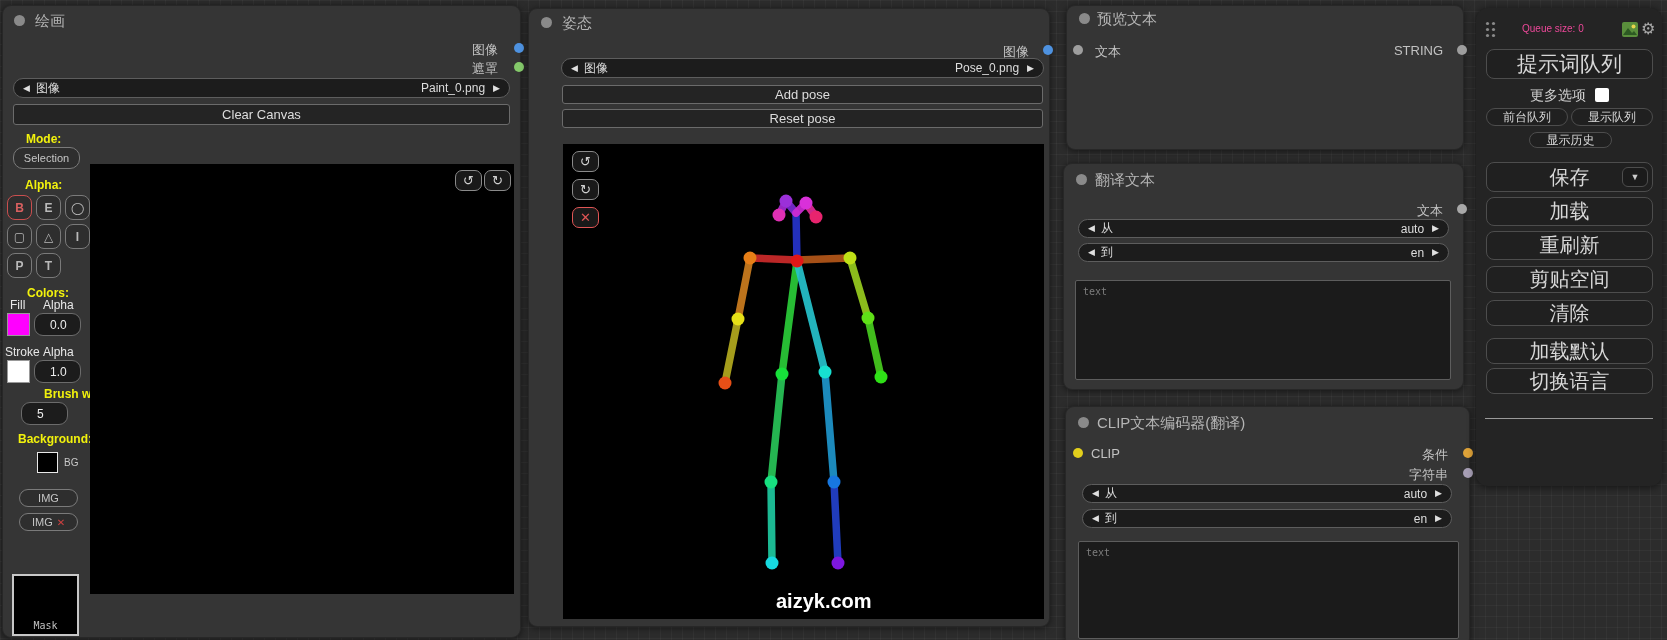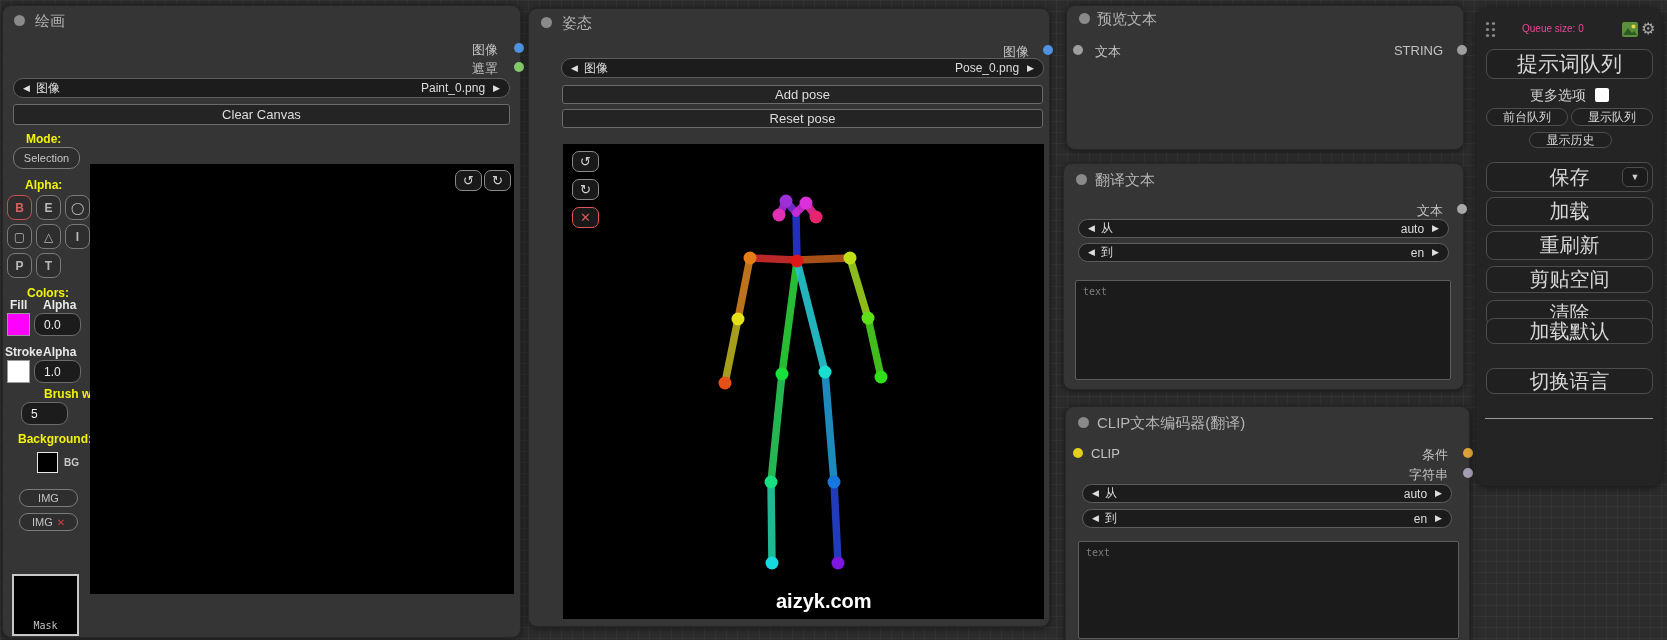--- a/index.html
+++ b/index.html
@@ -20,31 +20,31 @@
   .slot-label{position:absolute;color:#c2c2c2;font-size:13px;white-space:nowrap;}
   .dot{position:absolute;width:10px;height:10px;border-radius:50%;background:#999;}
   .widget{position:absolute;background:#1c1c1c;border:1px solid #5d5d5d;border-radius:10px;
           color:#ddd;font-size:12px;display:flex;align-items:center;padding:0 9px;box-sizing:border-box;}
   .arrow{font-size:9px;color:#e0e0e0;line-height:1;}
   .wlabel{margin-left:6px;}
   .wvalue{margin-left:auto;margin-right:8px;}
   .nbtn{position:absolute;background:#242424;border:1px solid #6b6b6b;border-radius:3px;color:#ddd;
         font-size:13px;display:flex;align-items:center;justify-content:center;box-sizing:border-box;cursor:pointer;}
   .ylabel{position:absolute;color:#f2f20c;font-size:12px;font-weight:bold;white-space:nowrap;}
-  .wh-label{position:absolute;color:#e8e8e8;font-size:12px;white-space:nowrap;font-weight:bold;}
+  .wh-label{position:absolute;color:#e8e8e8;font-size:12px;white-space:nowrap;}
   .shape-btn{position:absolute;width:25px;height:25px;border-radius:8px;border:1.5px solid #7a7a7a;
              background:#2e2e2e;color:#b9b9b9;font-weight:bold;font-size:12px;display:flex;
              align-items:center;justify-content:center;box-sizing:border-box;cursor:pointer;}
   .shape-btn.active{border-color:#c94f4f;color:#d96060;}
   .pill-btn{position:absolute;border-radius:10px;border:1.5px solid #7a7a7a;background:#2e2e2e;
             color:#c5c5c5;font-size:11px;display:flex;align-items:center;justify-content:center;
             gap:4px;box-sizing:border-box;cursor:pointer;}
   .swatch{position:absolute;box-sizing:border-box;border:1px solid #999;}
   .mini-input{position:absolute;background:#1c1c1c;border:1.5px solid #6b6b6b;border-radius:9px;
-              color:#eee;font-size:12px;padding:0 0 0 9px;box-sizing:border-box;outline:none;
+              color:#eee;font-size:12px;padding:0 0 0 15px;box-sizing:border-box;outline:none;
               font-family:"Liberation Sans","DejaVu Sans",sans-serif;}
   .canvas-black{position:absolute;background:#000;}
   .cv-btn{position:absolute;width:27px;height:21px;border-radius:7px;border:1.5px solid #8a8a8a;
           background:rgba(45,45,45,.55);color:#cfcfcf;font-size:13px;display:flex;align-items:center;
           justify-content:center;box-sizing:border-box;cursor:pointer;}
   .cv-btn.danger{border-color:#e05555;color:#e05555;}
   .txtarea{position:absolute;background:#1b1b1b;border:1px solid #5d5d5d;color:#aaa;
            font-family:"DejaVu Sans Mono",monospace;font-size:10px;padding:5px 7px;resize:none;
            outline:none;border-radius:2px;box-sizing:border-box;}
   .txtarea::placeholder{color:#7d7d7d;}
@@ -295,18 +295,18 @@
   <div class="menu-btn big" style="left:10px;top:154px;width:167px;height:30px;">
     <span>保存</span>
     <span class="dd-box">
         <span>▼</span>
       </span>
   </div>
   <div class="menu-btn big" style="left:10px;top:189px;width:167px;height:29px;">加载</div>
   <div class="menu-btn big" style="left:10px;top:223px;width:167px;height:29px;">重刷新</div>
   <div class="menu-btn big" style="left:10px;top:258px;width:167px;height:27px;">剪贴空间</div>
   <div class="menu-btn big" style="left:10px;top:292px;width:167px;height:26px;">清除</div>
-  <div class="menu-btn big" style="left:10px;top:310px;width:167px;height:26px;">加载默认</div>
+  <div class="menu-btn big" style="left:10px;top:330px;width:167px;height:26px;">加载默认</div>
   <div class="menu-btn big" style="left:10px;top:360px;width:167px;height:26px;">切换语言</div>
 
   <div class="menu-divider" style="left:9px;top:410px;width:168px;"></div>
 
 </div>
 
 </body></html>

